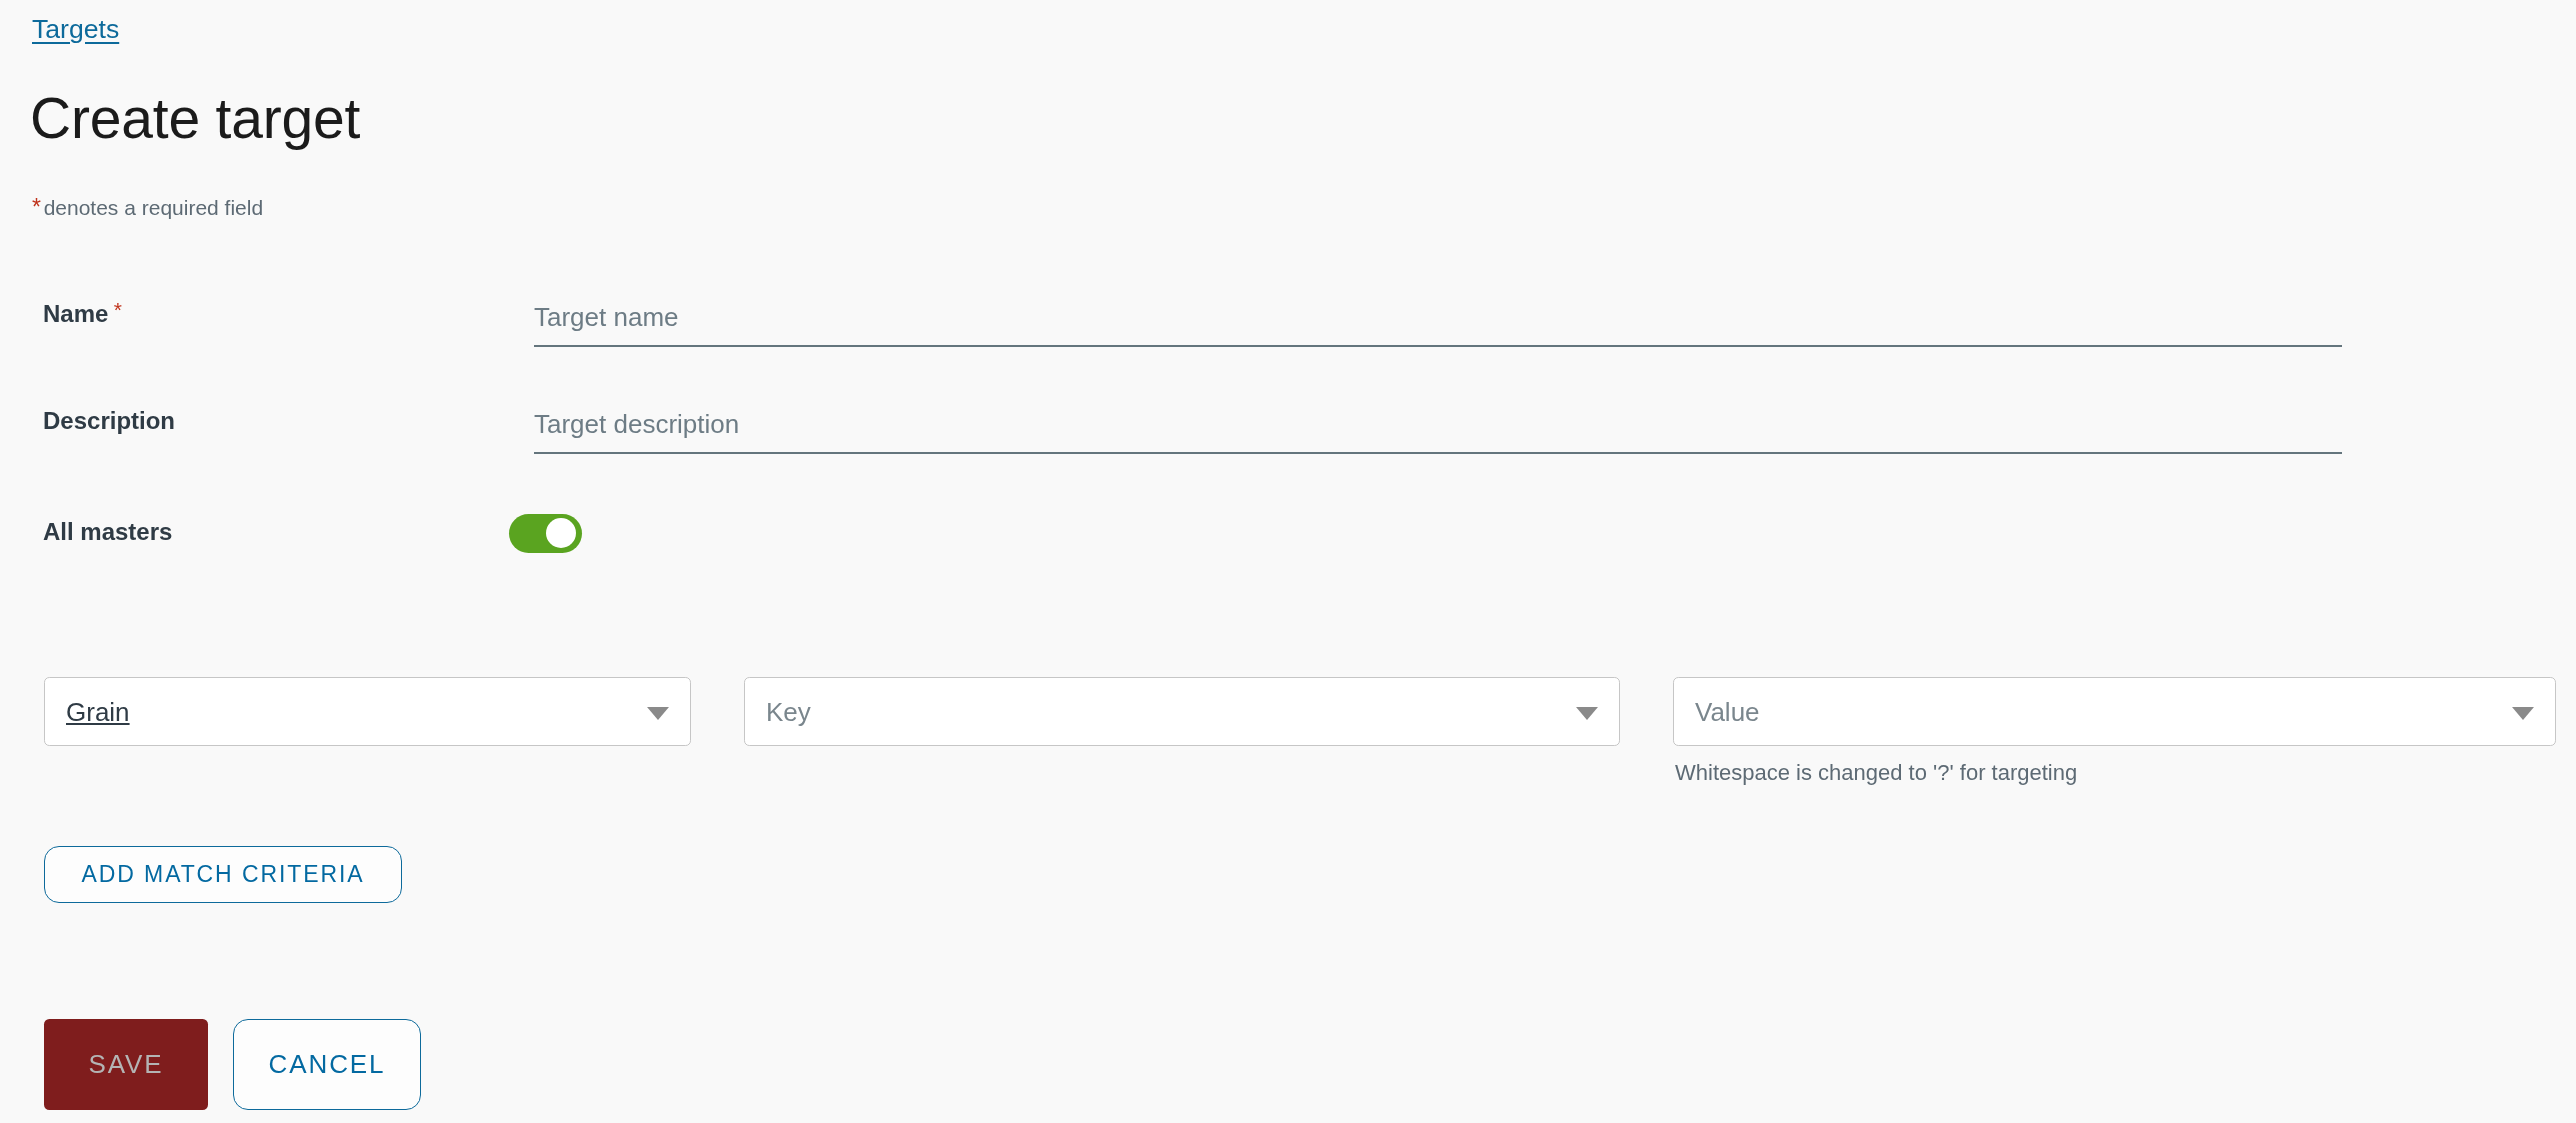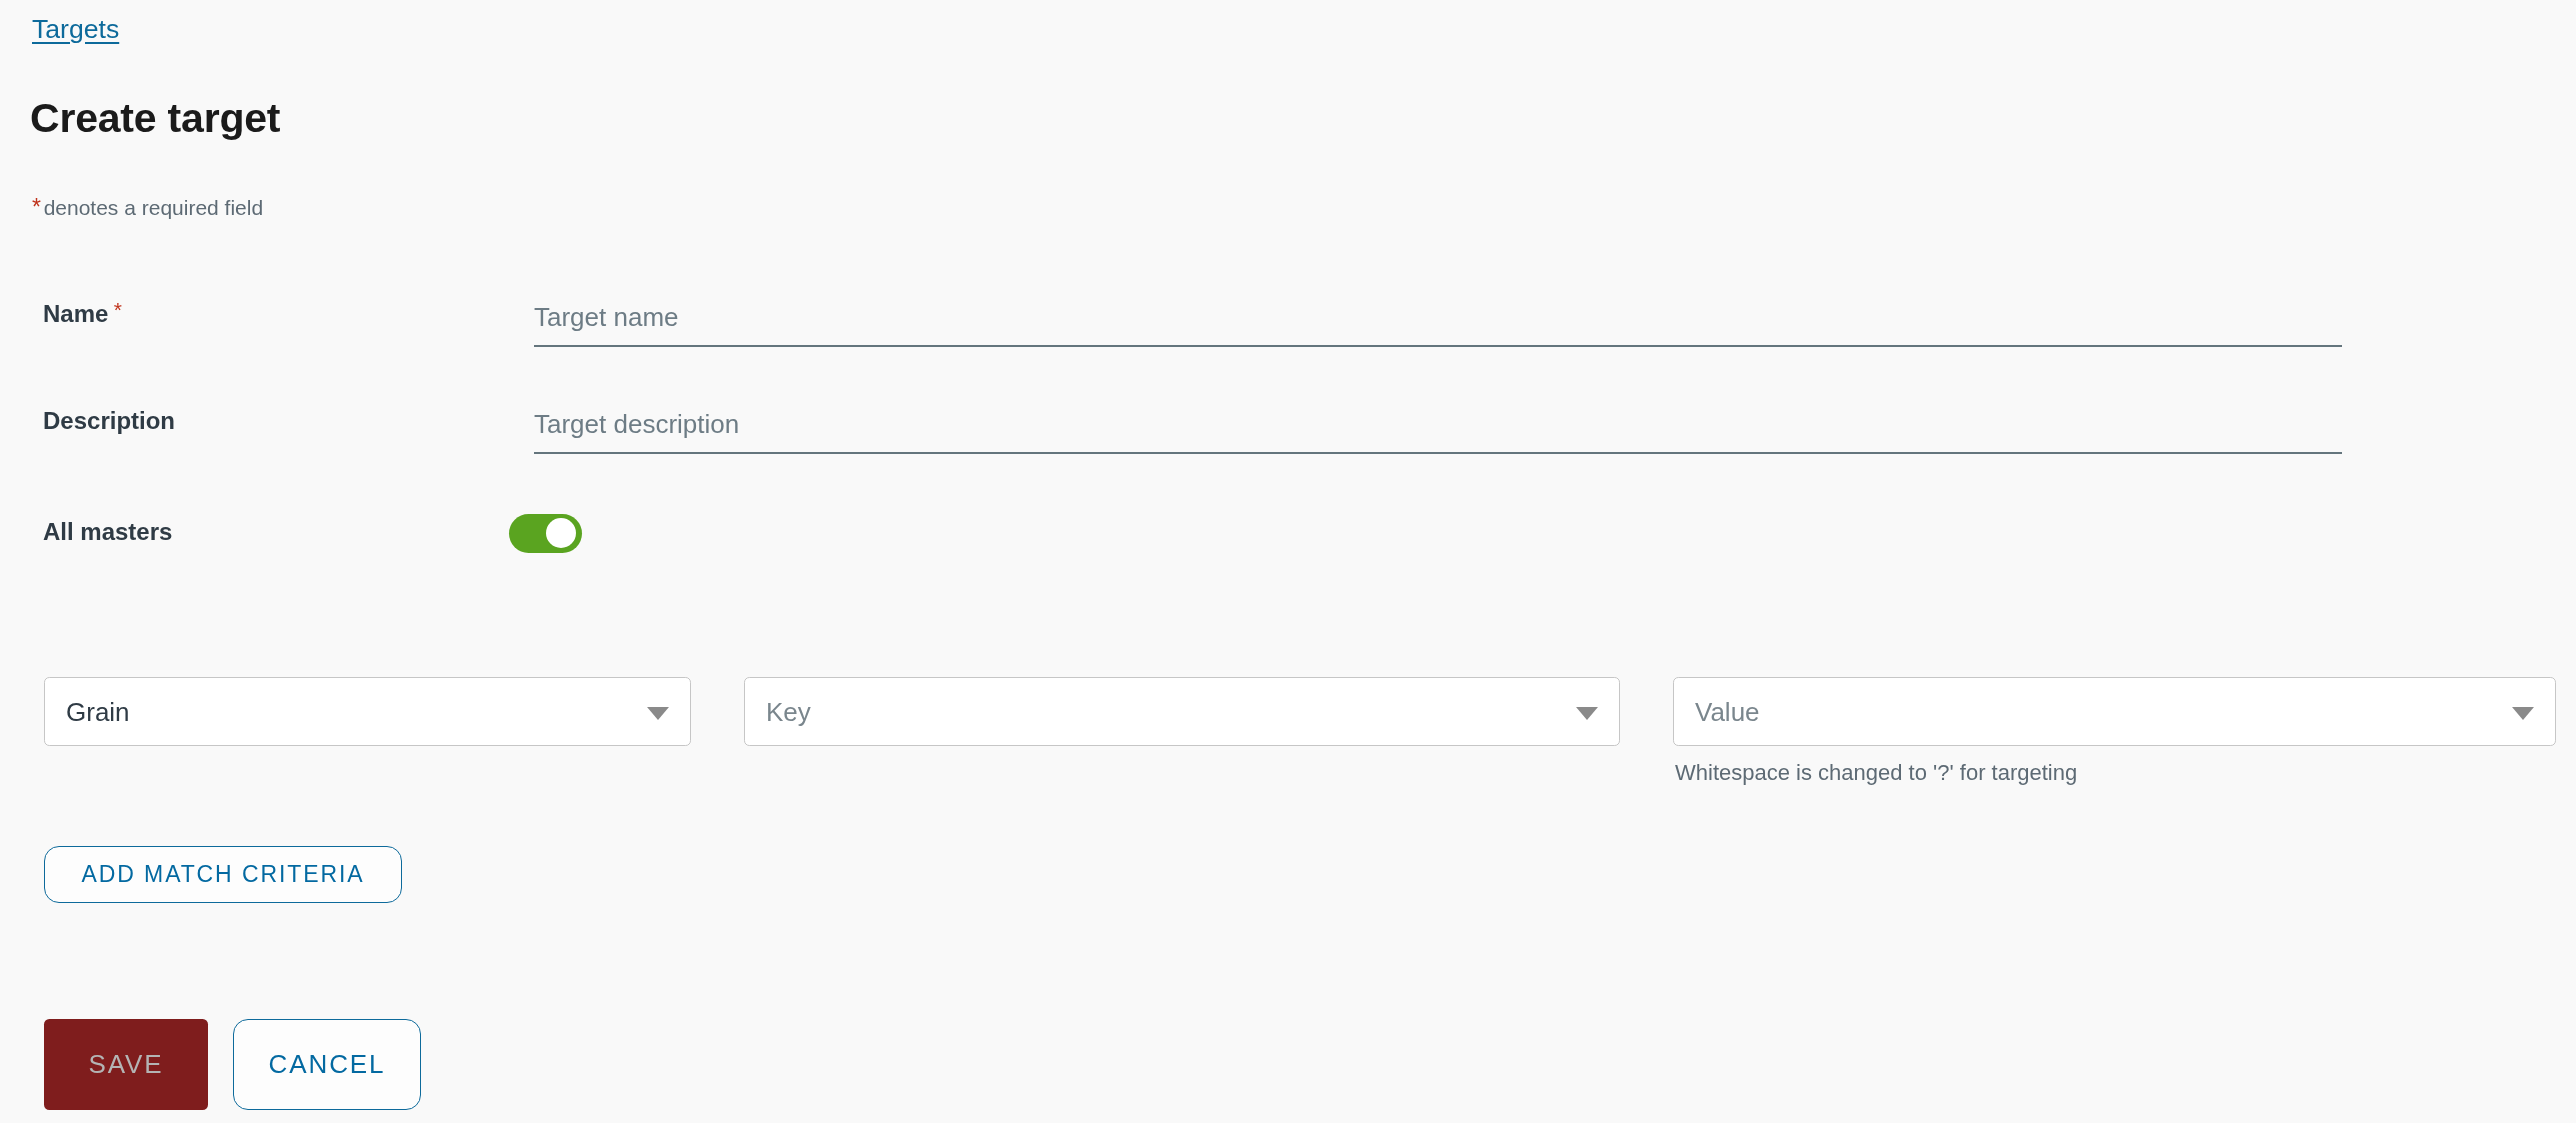--- a/index.html
+++ b/index.html
@@ -36,23 +36,23 @@
     text-decoration: underline;
     text-underline-offset: 4.4px;
     cursor: pointer;
   }
 
   
   .page-title {
     position: absolute;
     left: 30px;
     top: 87px;
-    font-size: 41px;
+    font-size: 57px;
     line-height: 62px;
-    font-weight: 700;
+    font-weight: 400;
     color: #1b1b1b;
     letter-spacing: -0.2px;
   }
 
   
   .required-note {
     position: absolute;
     left: 32px;
     top: 195px;
     font-size: 21px;
@@ -167,21 +167,21 @@
   .sel-value { left: 1673px; width: 883px; }
 
   .select-text {
     position: absolute;
     left: 21px;
     top: 17.7px;
     font-size: 26px;
     line-height: 32px;
     white-space: nowrap;
   }
-  .select-text.filled      { color: #2f3b45; }
+  .select-text.filled      { color: #2f3b45; text-decoration: underline; }
   .select-text.placeholder { color: #7a868d; }
 
   .select-arrow {
     position: absolute;
     right: 21px;
     top: 29px;
     width: 0; height: 0;
     border-left: 11.5px solid transparent;
     border-right: 11.5px solid transparent;
     border-top: 13.3px solid #8a8a8a;

